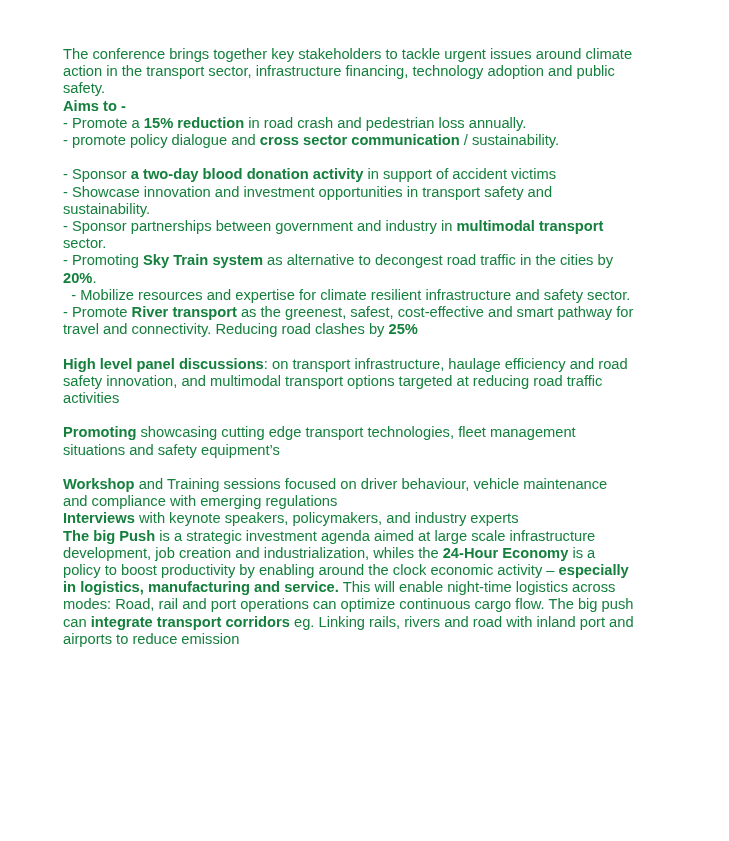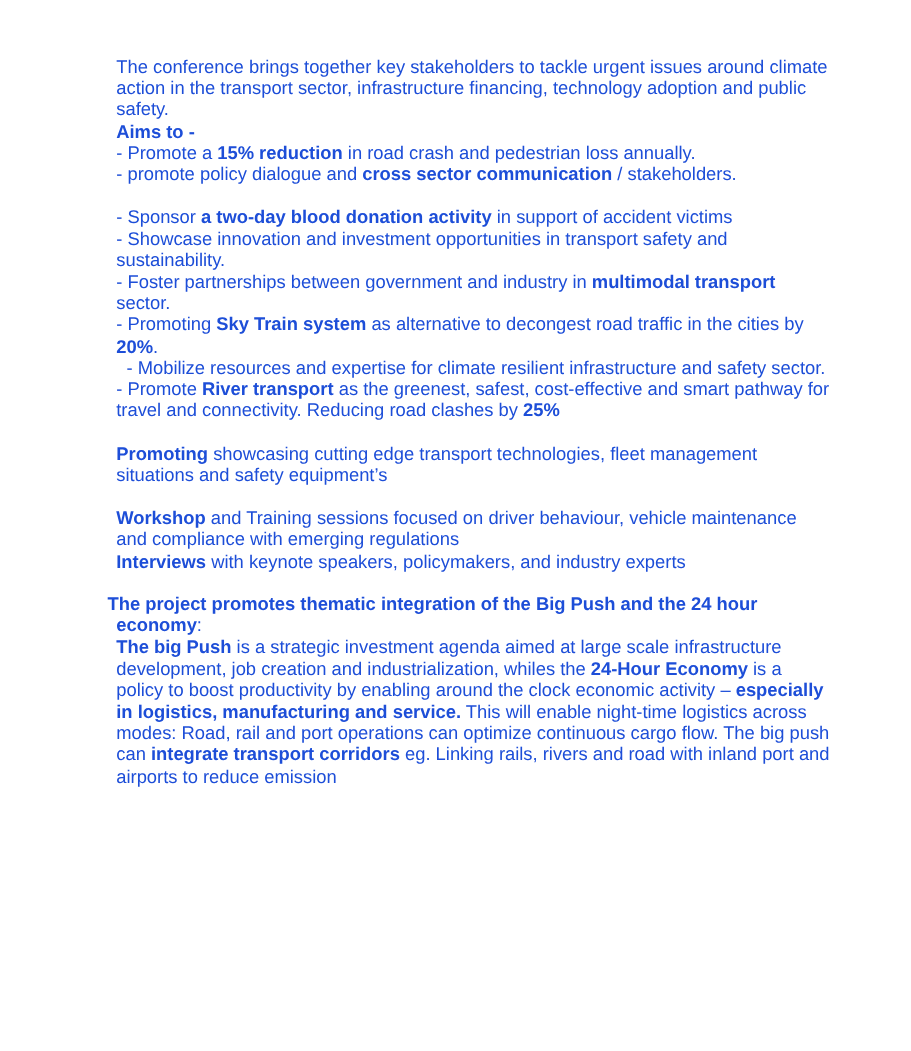--- a/index.html
+++ b/index.html
@@ -8,23 +8,23 @@
     background: #ffffff;
   }
   body {
     width: 729px;
     height: 841px;
     overflow: hidden;
     font-family: "Liberation Sans", sans-serif;
   }
   .doc-page {
     box-sizing: content-box;
-    padding: 46px 16px 0 93px;
+    padding: 46px 16px 0 63px;
     width: 572px;
-    color: #1d4ed8;
+    color: #15803d;
     font-size: 14.7px;
     line-height: 17.2px;
   }
   .para {
     margin: 0;
     padding: 0;
   }
   .para.gap {
     margin-top: 17.2px;
   }
@@ -38,25 +38,25 @@
     font-weight: bold;
   }
 </style>
 </head>
 <body>
 
 <div class="doc-page">
     <p class="para"><span class="run">The conference brings together key stakeholders to tackle urgent issues around climate action in the transport sector, infrastructure financing, technology adoption and public safety.</span></p>
     <p class="para"><span class="run bold">Aims to -</span></p>
     <p class="para"><span class="run">- Promote a </span><span class="run bold">15% reduction</span><span class="run"> in road crash and pedestrian loss annually.</span></p>
-    <p class="para"><span class="run">- promote policy dialogue and </span><span class="run bold">cross sector communication</span><span class="run"> / stakeholders.</span></p>
+    <p class="para"><span class="run">- promote policy dialogue and </span><span class="run bold">cross sector communication</span><span class="run"> / sustainability.</span></p>
     <p class="para gap"><span class="run">- Sponsor </span><span class="run bold">a two-day blood donation activity</span><span class="run"> in support of accident victims</span></p>
     <p class="para"><span class="run">- Showcase innovation and investment opportunities in transport safety and sustainability.</span></p>
-    <p class="para"><span class="run">- Foster partnerships between government and industry in </span><span class="run bold">multimodal transport</span><span class="run"> sector.</span></p>
+    <p class="para"><span class="run">- Sponsor partnerships between government and industry in </span><span class="run bold">multimodal transport</span><span class="run"> sector.</span></p>
     <p class="para"><span class="run">- Promoting </span><span class="run bold">Sky Train system</span><span class="run"> as alternative to decongest road traffic in the cities by </span><span class="run bold">20%</span><span class="run">.</span></p>
     <p class="para"><span class="run">&nbsp;&nbsp;- Mobilize resources and expertise for climate resilient infrastructure and safety sector.</span></p>
     <p class="para"><span class="run">- Promote </span><span class="run bold">River transport</span><span class="run"> as the greenest, safest, cost-effective and smart pathway for travel and connectivity. Reducing road clashes by </span><span class="run bold">25%</span></p>
+    <p class="para gap"><span class="run bold">High level panel discussions</span><span class="run">: on transport infrastructure, haulage efficiency and road safety innovation, and multimodal transport options targeted at reducing road traffic activities</span></p>
     <p class="para gap"><span class="run bold">Promoting</span><span class="run"> showcasing cutting edge transport technologies, fleet management situations and safety equipment’s</span></p>
     <p class="para gap"><span class="run bold">Workshop</span><span class="run"> and Training sessions focused on driver behaviour, vehicle maintenance and compliance with emerging regulations</span></p>
     <p class="para"><span class="run bold">Interviews</span><span class="run"> with keynote speakers, policymakers, and industry experts</span></p>
-    <p class="para gap hanging"><span class="run bold">The project promotes thematic integration of the Big Push and the 24 hour economy</span><span class="run">:</span></p>
     <p class="para"><span class="run bold">The big Push</span><span class="run"> is a strategic investment agenda aimed at large scale infrastructure development, job creation and industrialization, whiles the </span><span class="run bold">24-Hour Economy</span><span class="run"> is a policy to boost productivity by enabling around the clock economic activity – </span><span class="run bold">especially in logistics, manufacturing and service.</span><span class="run"> This will enable night-time logistics across modes: Road, rail and port operations can optimize continuous cargo flow. The big push can </span><span class="run bold">integrate transport corridors</span><span class="run"> eg. Linking rails, rivers and road with inland port and airports to reduce emission</span></p>
   </div>
 
 </body></html>

